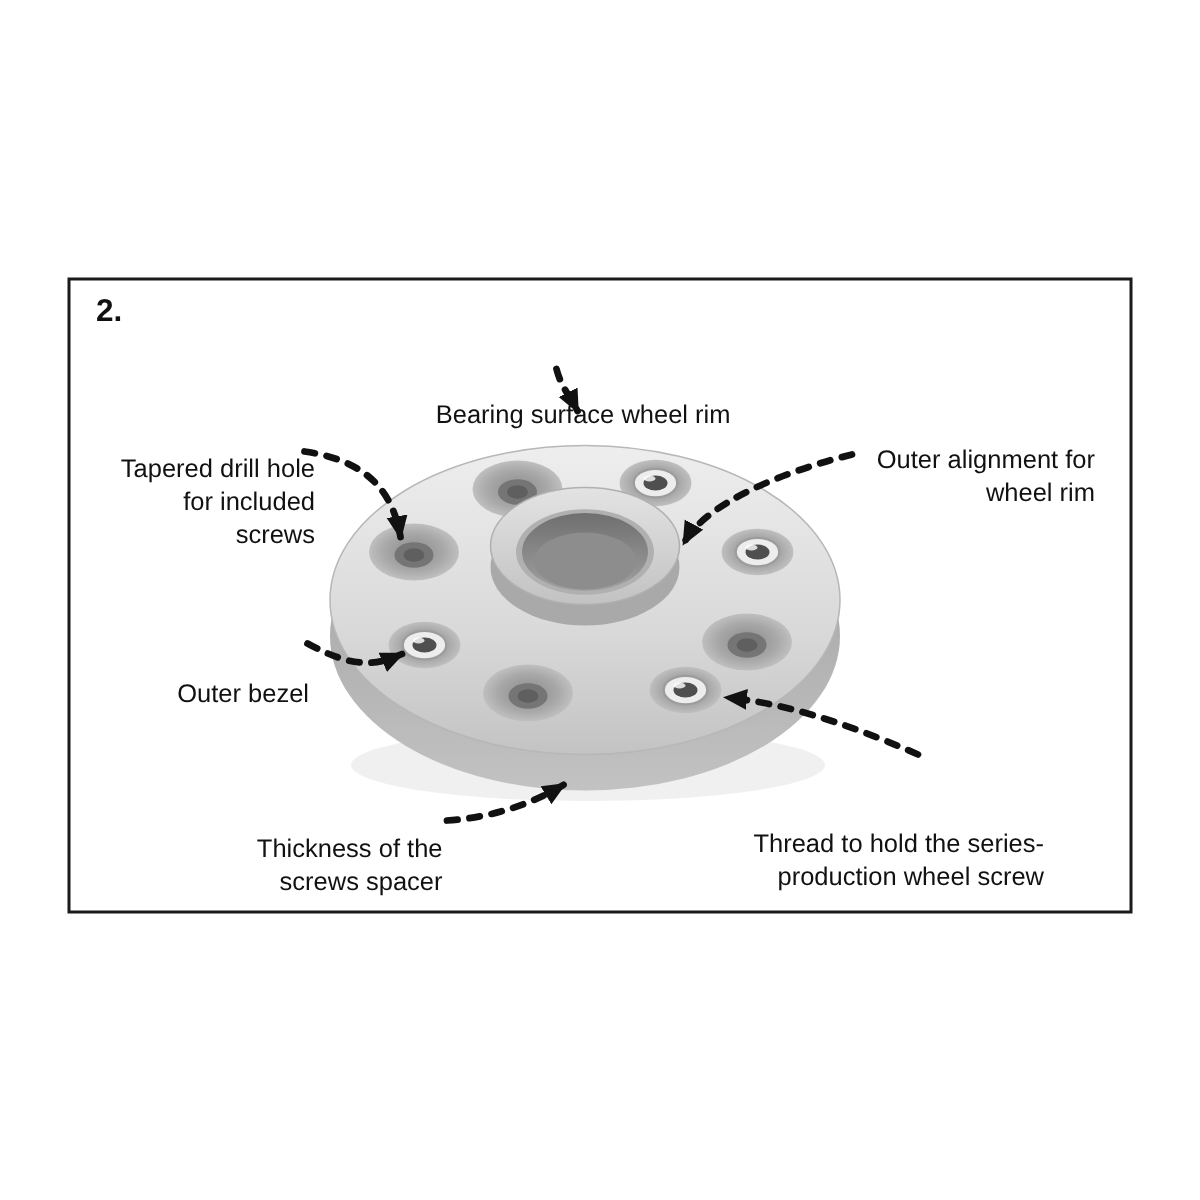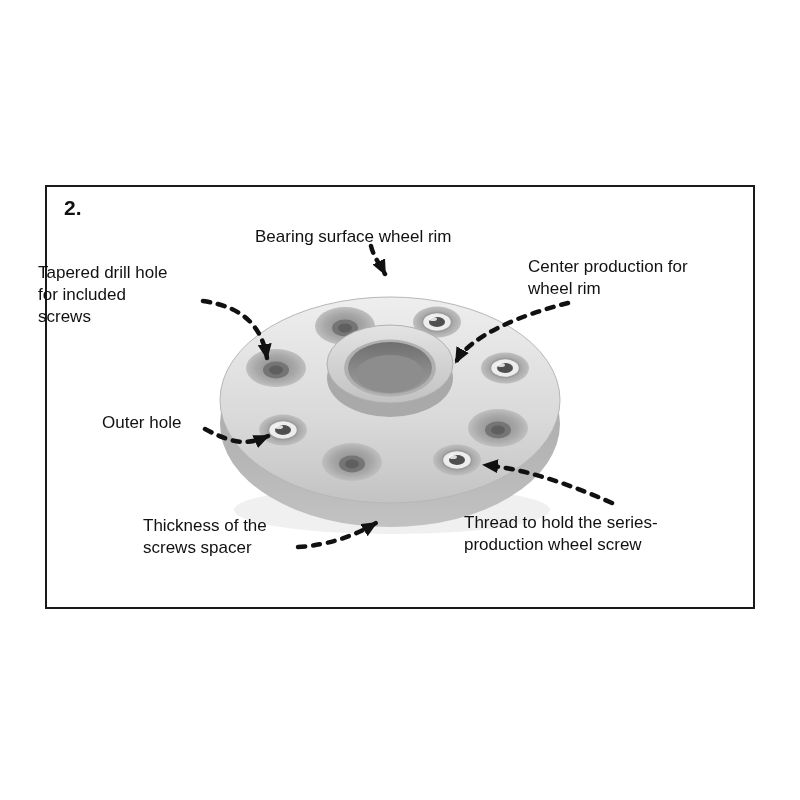--- a/index.html
+++ b/index.html
@@ -21,27 +21,28 @@
     position:absolute;
     left:64px; top:196px;
     font-size:21px;
     font-weight:bold;
     color:#111;
   }
   .label {
     position:absolute;
     font-size:17px;
     line-height:1.28;
-    text-align:left;
+    text-align:right;
     white-space:pre-line;
     color:#111;
     z-index:3;
+    margin-top:40px;
   }
   .label.bearing   { left:255px; top:226px; width:232px; }
-  .label.tapered   { left:38px;  top:262px; width:160px; }
+  .label.tapered   { left:50px;  top:262px; width:160px; }
   .label.center    { left:528px; top:256px; width:202px; }
   .label.bezel     { left:102px; top:412px; width:104px; white-space:nowrap; }
   .label.thickness { left:143px; top:515px; width:152px; }
   .label.thread    { left:464px; top:512px; width:232px; }
   svg.art {
     position:absolute;
     left:0; top:0;
     width:800px; height:800px;
     z-index:2;
     pointer-events:none;
@@ -51,23 +52,23 @@
 <body>
 
 <div class="frame"></div>
 
 <div class="step">2.</div>
 
 <div class="label bearing">Bearing surface wheel rim</div>
 <div class="label tapered">Tapered drill hole
 for included
 screws</div>
-<div class="label center">Center production for
+<div class="label center">Outer alignment for
 wheel rim</div>
-<div class="label bezel">Outer hole</div>
+<div class="label bezel">Outer bezel</div>
 <div class="label thickness">Thickness of the
 screws spacer</div>
 <div class="label thread">Thread to hold the series-
 production wheel screw</div>
 
 <svg class="art" viewBox="0 0 800 800">
   <defs>
     <linearGradient id="discTop" x1="0" y1="0" x2="0" y2="1">
       <stop offset="0%" stop-color="#eeeeee"></stop>
       <stop offset="60%" stop-color="#d9d9d9"></stop>

